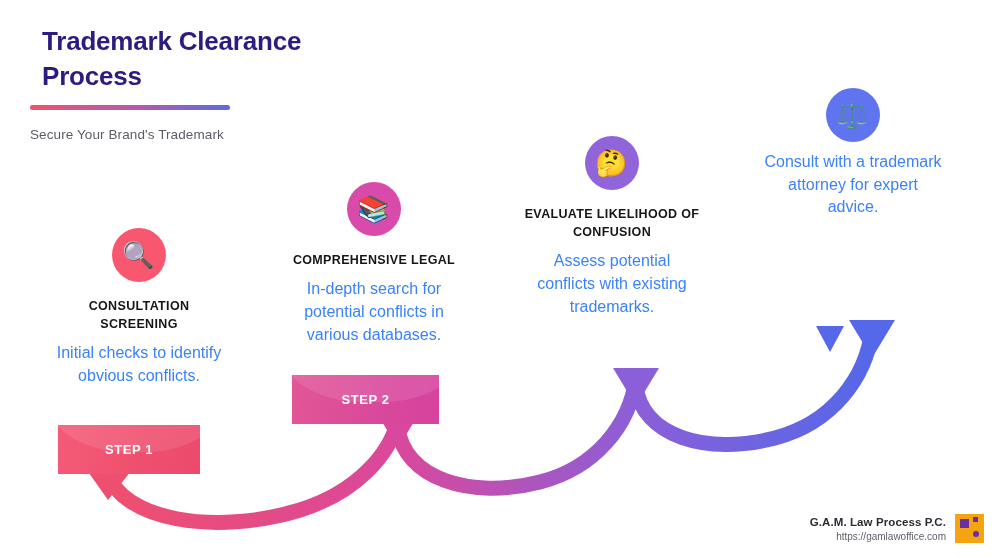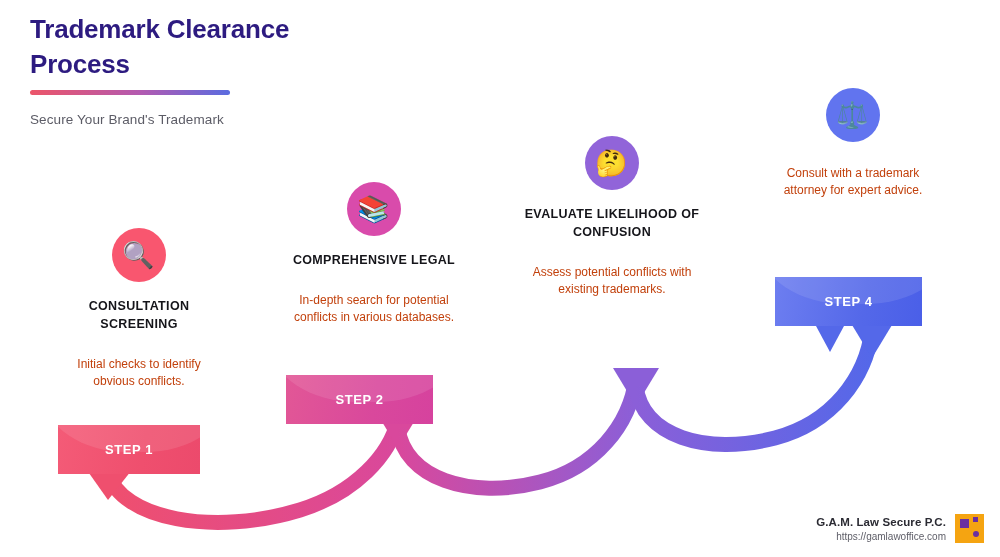--- a/index.html
+++ b/index.html
@@ -25,21 +25,21 @@
     left: 30px;
     top: 12px;
     width: 420px;
   }
   .header-title {
     font-size: 26px;
     font-weight: bold;
     color: #2d1b80;
     line-height: 1.33;
     letter-spacing: -0.2px;
-    margin: 0;
+    margin: 12px;
     max-width: 260px;
   }
   .header-rule {
     margin-top: 9px;
     width: 200px;
     height: 5px;
     border-radius: 3px;
     background: linear-gradient(90deg, #ec5569 0%, #b35ab0 55%, #5a6ce0 100%);
   }
   .header-subtitle {
@@ -79,21 +79,21 @@
     width: 130%;
     height: 118%;
     border-radius: 50% 50% 46% 46% / 0% 0% 100% 100%;
     background: rgba(255,255,255,0.10);
     pointer-events: none;
   }
   .step-banner .label { position: relative; z-index: 2; }
 
   #step-banner-1 { left: 58px;  top: 425px; width: 142px;
     background: linear-gradient(100deg,#f45b77 0%,#ef4f6e 60%,#ec4a6c 100%); }
-  #step-banner-2 { left: 286px; top: 375px; width: 147px;
+  #step-banner-2 { left: 292px; top: 375px; width: 147px;
     background: linear-gradient(100deg,#e25796 0%,#d9489c 60%,#d6429e 100%); }
   #step-banner-3 { left: 539px; top: 327px; width: 147px;
     background: linear-gradient(100deg,#9b6ddd 0%,#8b5fd8 60%,#8257d6 100%); }
   #step-banner-4 { left: 775px; top: 277px; width: 147px;
     background: linear-gradient(100deg,#6d7ef0 0%,#5468e9 60%,#4a5fe8 100%); }
 
   
   .step-info {
     position: absolute;
     text-align: center;
@@ -111,23 +111,23 @@
   }
   .step-title {
     margin-top: 15px;
     font-size: 12.5px;
     font-weight: bold;
     color: #15151a;
     letter-spacing: 0.35px;
     line-height: 1.45;
   }
   .step-desc {
-    margin-top: 23px;
-    font-size: 12px;
-    color: #c2410c;
+    margin-top: 9px;
+    font-size: 16px;
+    color: #3b82f6;
     line-height: 1.42;
   }
 
   #step-info-1 { left: 55px;  top: 228px; width: 168px; }
   #step-info-2 { left: 288px; top: 182px; width: 172px; }
   #step-info-3 { left: 524px; top: 136px; width: 176px; }
   #step-info-4 { left: 764px; top: 88px;  width: 178px; }
 
   #step-info-1 .step-icon-circle { background: #f9566f; }
   #step-info-2 .step-icon-circle { background: #d94bab; }
@@ -221,24 +221,20 @@
   </svg>
 
   <div class="step-banner" id="step-banner-1">
     <div class="sheen"></div>
     <span class="label">STEP 1</span>
   </div>
   <div class="step-banner" id="step-banner-2">
     <div class="sheen"></div>
     <span class="label">STEP 2</span>
   </div>
-  <div class="step-banner" id="step-banner-4">
-    <div class="sheen"></div>
-    <span class="label">STEP 4</span>
-  </div>
 
   <div class="step-info" id="step-info-1">
     <div class="step-icon-circle">🔍</div>
     <div class="step-title">CONSULTATION SCREENING</div>
     <div class="step-desc">Initial checks to identify obvious conflicts.</div>
   </div>
 
   <div class="step-info" id="step-info-2">
     <div class="step-icon-circle">📚</div>
     <div class="step-title">COMPREHENSIVE LEGAL</div>
@@ -251,21 +247,21 @@
     <div class="step-desc">Assess potential conflicts with existing trademarks.</div>
   </div>
 
   <div class="step-info" id="step-info-4">
     <div class="step-icon-circle">⚖️</div>
     <div class="step-desc">Consult with a trademark attorney for expert advice.</div>
   </div>
 
   <div class="footer">
     <div class="footer-text">
-      <div class="footer-name">G.A.M. Law Secure P.C.</div>
+      <div class="footer-name">G.A.M. Law Process P.C.</div>
       <div class="footer-url">https://gamlawoffice.com</div>
     </div>
     <div class="footer-logo">
       <div class="sq-big"></div>
       <div class="sq-small"></div>
       <div class="dot"></div>
     </div>
   </div>
 
 </div>

